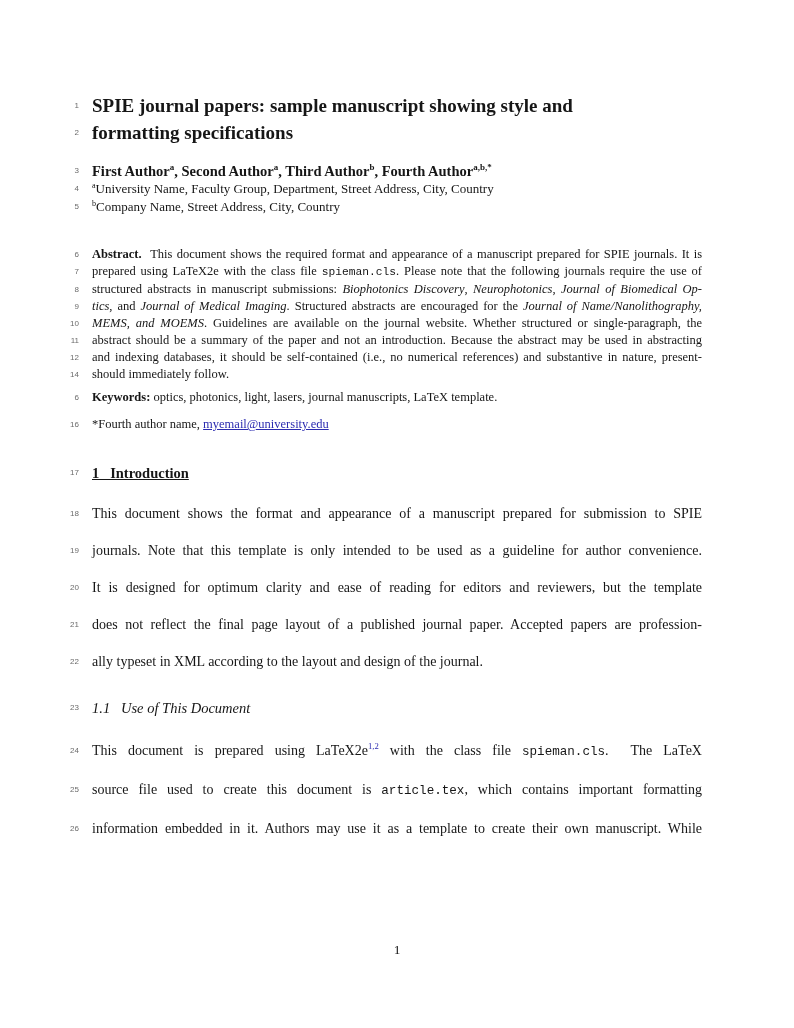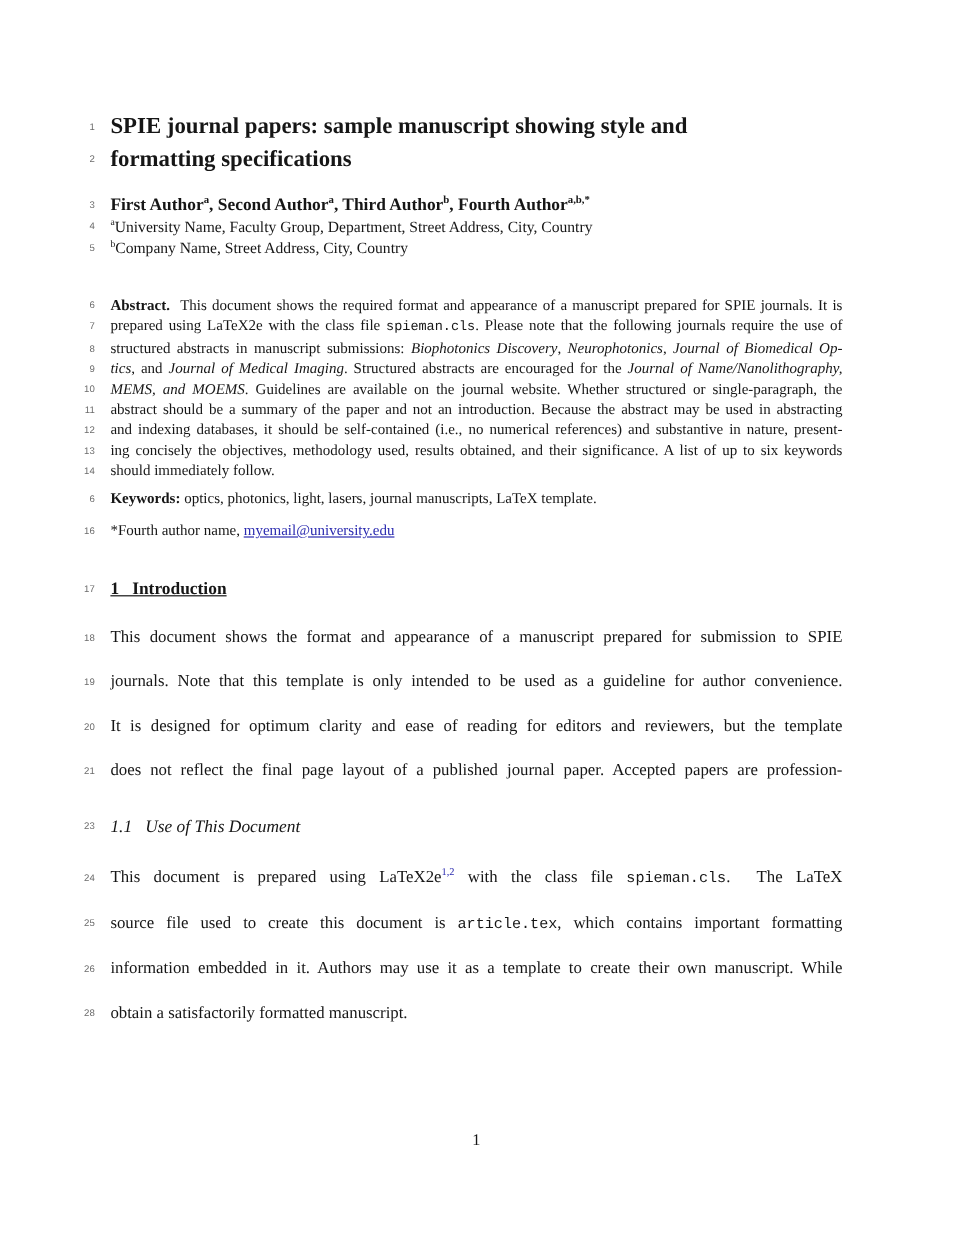--- a/index.html
+++ b/index.html
@@ -102,24 +102,20 @@
         <span class="ltext" style=""><span class="si">MEMS, and MOEMS</span><span class="">. Guidelines are available on the journal website. Whether structured or single-paragraph, the</span></span>
       </div>
       <div class="line j">
         <span class="lnum">11</span>
         <span class="ltext" style=""><span class="">abstract should be a summary of the paper and not an introduction. Because the abstract may be used in abstracting</span></span>
       </div>
       <div class="line j">
         <span class="lnum">12</span>
         <span class="ltext" style=""><span class="">and indexing databases, it should be self-contained (i.e., no numerical references) and substantive in nature, present-</span></span>
       </div>
-      <div class="line j">
-        <span class="lnum">13</span>
-        <span class="ltext" style=""><span class="">ing concisely the objectives, methodology used, results obtained, and their significance. A list of up to six keywords</span></span>
-      </div>
       <div class="line">
         <span class="lnum">14</span>
         <span class="ltext" style=""><span class="">should immediately follow.</span></span>
       </div>
     </div>
   <div class="kw-block">
       <div class="line">
         <span class="lnum">6</span>
         <span class="ltext" style=""><span class="sb">Keywords:</span><span class=""> optics, photonics, light, lasers, journal manuscripts, LaTeX template.</span></span>
       </div>
@@ -146,39 +142,39 @@
         <span class="ltext" style=""><span class="">journals. Note that this template is only intended to be used as a guideline for author convenience.</span></span>
       </div>
       <div class="line j">
         <span class="lnum">20</span>
         <span class="ltext" style=""><span class="">It is designed for optimum clarity and ease of reading for editors and reviewers, but the template</span></span>
       </div>
       <div class="line j">
         <span class="lnum">21</span>
         <span class="ltext" style=""><span class="">does not reflect the final page layout of a published journal paper. Accepted papers are profession-</span></span>
       </div>
+      <div class="line">
+        <span class="lnum">22</span>
+        <span class="ltext" style=""><span class="">ally typeset in XML according to the layout and design of the journal.</span></span>
+      </div>
     </div>
   <div class="subsec-block">
       <div class="line">
         <span class="lnum">23</span>
         <span class="ltext" style=""><span class="si">1.1&nbsp;&nbsp;&nbsp;Use of This Document</span></span>
       </div>
     </div>
   <div class="para-block p2">
       <div class="line j">
         <span class="lnum">24</span>
         <span class="ltext" style=""><span class="">This document is prepared using LaTeX2e</span><a href="#" class="ssup sc">1,2</a><span class=""> with the class file </span><span class="sm">spieman.cls</span><span class="">.&nbsp; The LaTeX</span></span>
       </div>
       <div class="line j">
         <span class="lnum">25</span>
         <span class="ltext" style=""><span class="">source file used to create this document is </span><span class="sm">article.tex</span><span class="">, which contains important formatting</span></span>
       </div>
       <div class="line j">
         <span class="lnum">26</span>
         <span class="ltext" style=""><span class="">information embedded in it. Authors may use it as a template to create their own manuscript. While</span></span>
       </div>
-      <div class="line">
-        <span class="lnum">28</span>
-        <span class="ltext" style=""><span class="">obtain a satisfactorily formatted manuscript.</span></span>
-      </div>
     </div>
   <div class="page-number">1</div>
 </div>
 
 </body></html>

